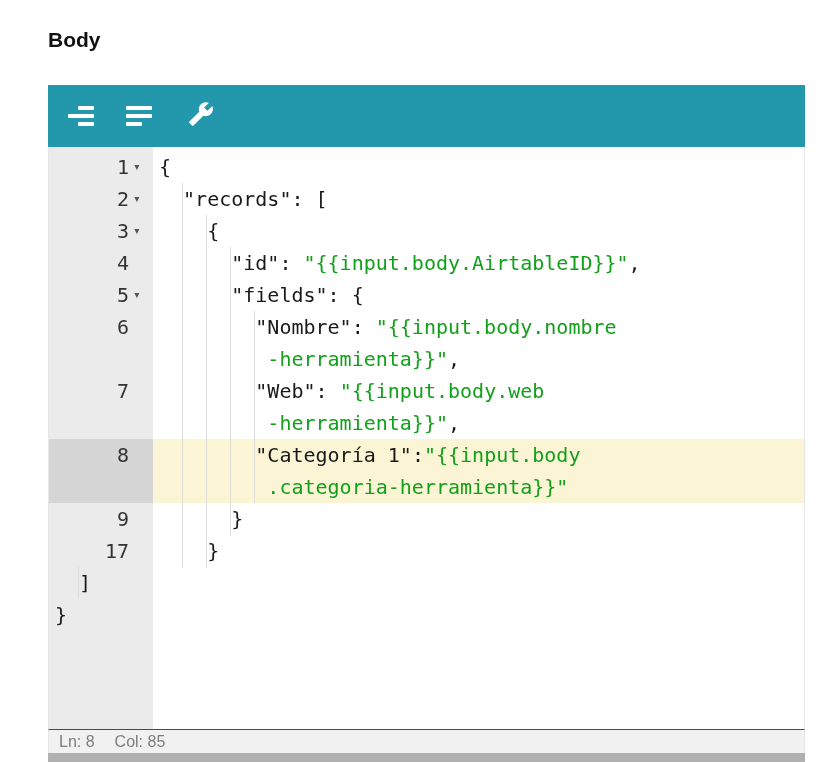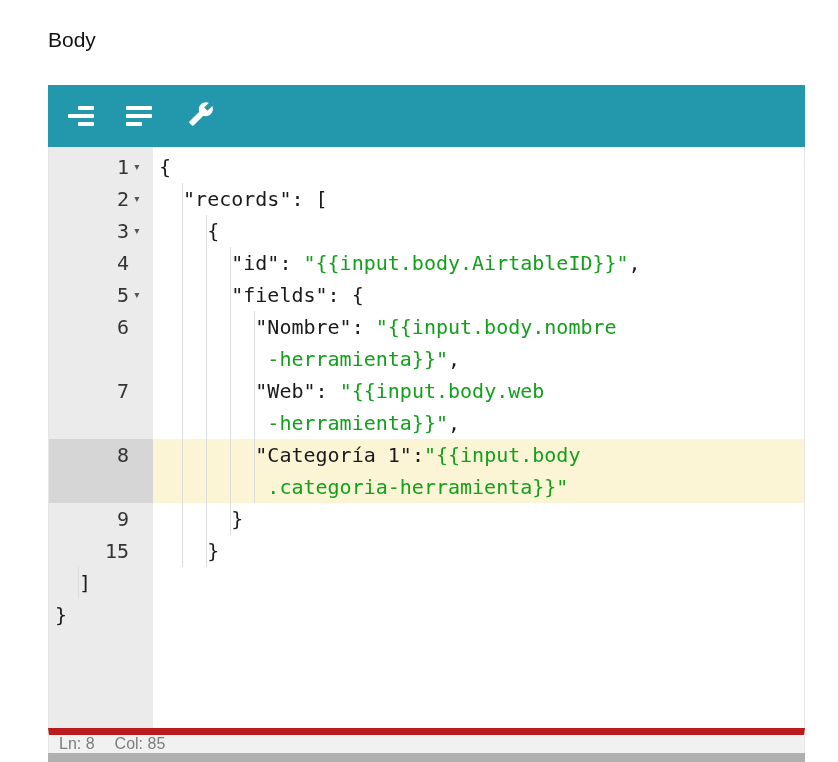--- a/index.html
+++ b/index.html
@@ -5,21 +5,21 @@
   * { margin:0; padding:0; box-sizing:border-box; }
   html,body { background:#ffffff; }
   body {
     width:838px; height:762px;
     position:relative; overflow:hidden;
     font-family:"Liberation Sans", sans-serif;
   }
 
   .page-title {
     position:absolute; left:48px; top:28px;
-    font-size:21px; font-weight:normal; color:#111;
+    font-size:21px; font-weight:bold; color:#111;
   }
 
   .editor {
     position:absolute; left:48px; top:85px;
     width:757px; height:677px;
     display:flex; flex-direction:column; overflow:hidden;
   }
 
   
   .toolbar {
@@ -79,21 +79,21 @@
       var(--guide,#dcdcdc) calc(2ch - 1px),
       var(--guide,#dcdcdc) 2ch);
   }
   .tok-k { color:var(--key,#1a1a1a); }
   .tok-p { color:var(--punct,#1a1a1a); }
   .tok-s { color:var(--string,#12a01a); }
 
   
   .status-bar {
     flex:0 0 24px;
-    background:#f1f1f1; border-top:7px solid #b91c1c;
+    background:#f1f1f1; border-top:1px solid #b91c1c;
     border-left:1px solid #e6e6e6; border-right:1px solid #e6e6e6;
     display:flex; align-items:center; gap:20px; padding-left:10px;
     color:#7d7d7d; font-size:16px;
   }
   .bottom-bar { flex:0 0 9px; background:#b0b0b0; }
 </style>
 </head>
 <body>
 
 <div class="page-title">Body</div>
@@ -202,21 +202,21 @@
           <div class="gutter-cell">
             <span class="lnum">9</span>
             <span class="fold"></span>
           </div>
           <div class="code-cell">
             <div class="code-row"><span class="indent" style="width: 6ch;"></span><span class="tok-p">}</span></div>
           </div>
         </div>
         <div class="line">
           <div class="gutter-cell">
-            <span class="lnum">15</span>
+            <span class="lnum">17</span>
             <span class="fold"></span>
           </div>
           <div class="code-cell">
             <div class="code-row"><span class="indent" style="width: 4ch;"></span><span class="tok-p">}</span></div>
           </div>
         </div>
         <div class="line">
           <div class="code-cell">
             <div class="code-row"><span class="indent" style="width: 2ch;"></span><span class="tok-p">]</span></div>
           </div>

